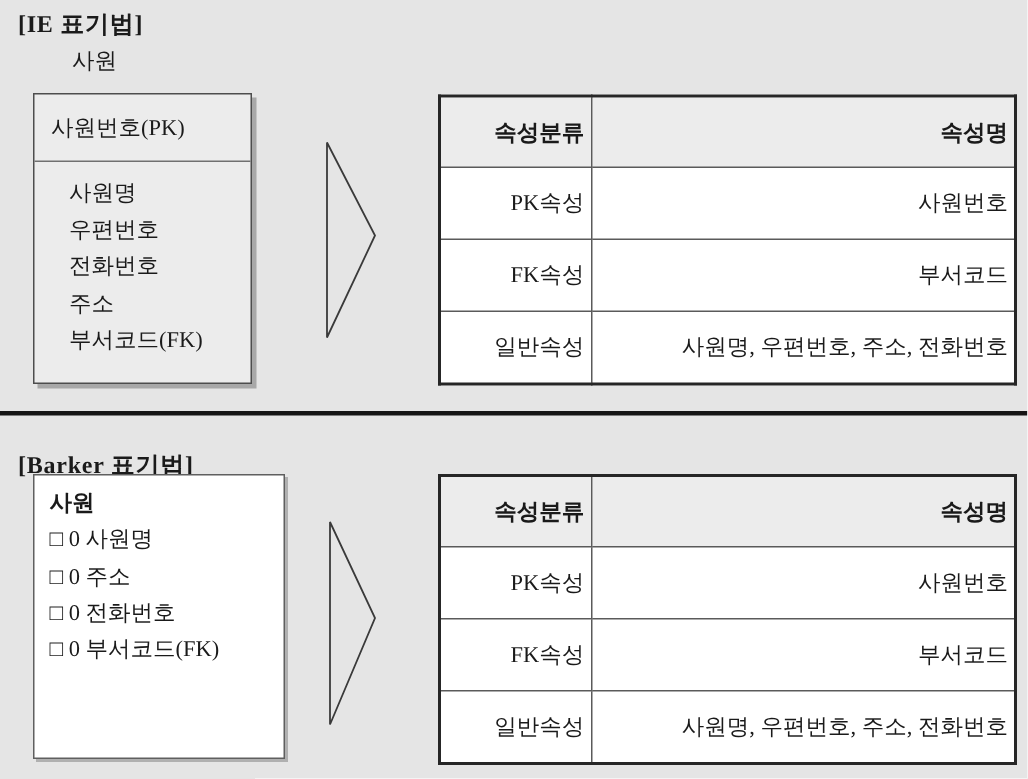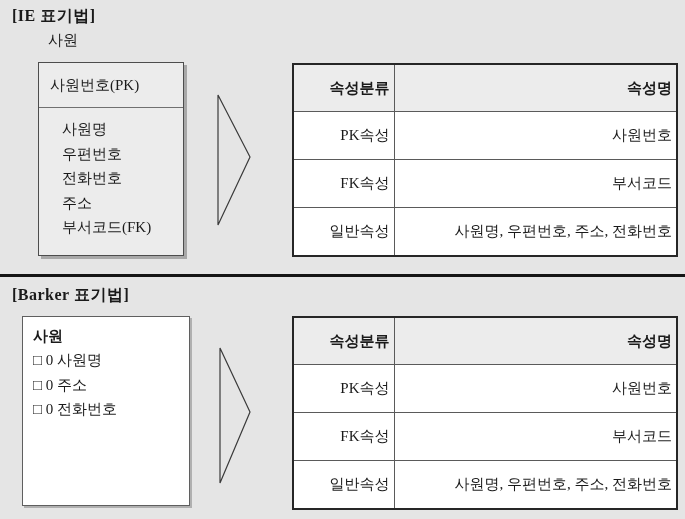--- a/index.html
+++ b/index.html
@@ -15,34 +15,34 @@
   section { display: contents; }
 
   .sec-title {
     position: absolute;
     font-size: 16px;
     font-weight: bold;
     letter-spacing: 0.5px;
     white-space: nowrap;
   }
   .title-ie     { left: 12px; top: 6px; }
-  .title-barker { left: 12px; top: 285px; }
+  .title-barker { left: 12px; top: 300px; }
 
   .entity-label {
     position: absolute;
     left: 22px; top: 31px; width: 82px;
     text-align: center;
     font-size: 15px;
     white-space: nowrap;
   }
 
   
   .ie-box {
     position: absolute;
-    left: 38px; top: 62px;
+    left: 22px; top: 62px;
     width: 146px; height: 194px;
     box-sizing: border-box;
     background: #ececec;
     border: 1.5px solid #4d4d4d;
     box-shadow: 3px 3px 0 #a8a8a8;
   }
   .ie-pk {
     height: 45px;
     box-sizing: border-box;
     border-bottom: 1.5px solid #707070;
@@ -173,20 +173,21 @@
 
   
   <section>
     <div class="sec-title title-barker">[Barker 표기법]</div>
 
     <div class="barker-box">
       <div class="barker-name">사원</div>
       <div class="barker-item">□ 0 사원명</div>
       <div class="barker-item">□ 0 주소</div>
       <div class="barker-item">□ 0 전화번호</div>
+      <div class="barker-item">□ 0 부서코드(FK)</div>
     </div>
 
     <svg class="arrow arrow-barker" width="36" height="142" viewBox="0 0 36 142">
       <polygon points="2,3 32,67 2,138" fill="none" stroke="#3a3a3a" stroke-width="1.2"></polygon>
     </svg>
 
     <table class="attr-table table-barker">
       <colgroup>
           <col class="col-category">
           <col class="col-name">

